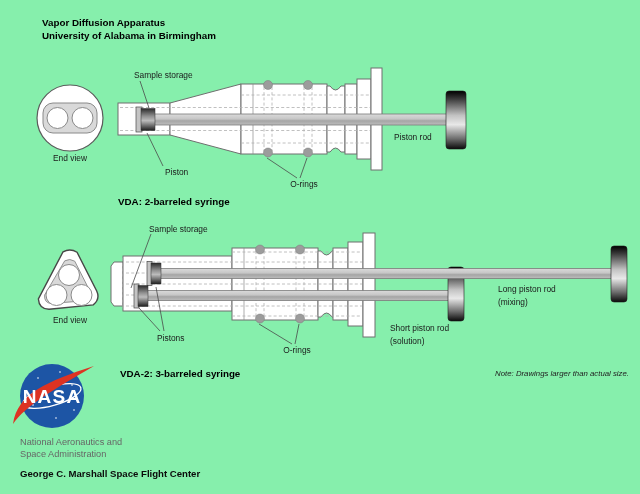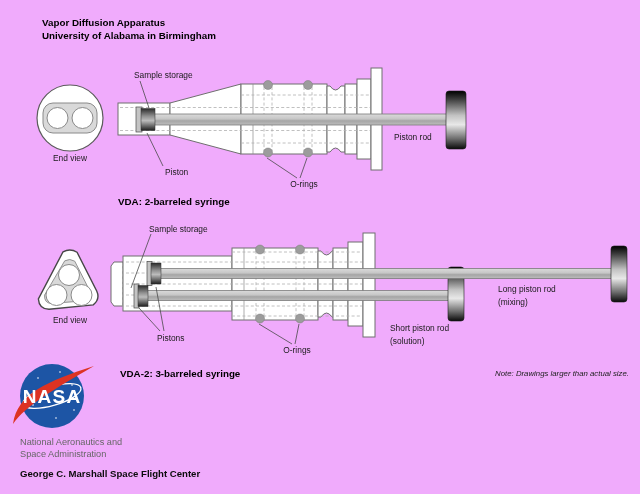--- a/index.html
+++ b/index.html
@@ -1,17 +1,17 @@
 <!DOCTYPE html>
 <html><head>
 <meta charset="utf-8">
 <style>
   html,body{margin:0;padding:0;background:#ffffff;}
   #stage{
-    position:relative;width:640px;height:494px;background:#f0abfc;overflow:hidden;
+    position:relative;width:640px;height:494px;background:#86efac;overflow:hidden;
     font-family:"Liberation Sans", sans-serif;
   }
   svg text{font-family:"Liberation Sans", sans-serif;fill:#111;}
   .lbl{font-size:8.4px;fill:#1a1a1a;}
   .cap{font-size:9.8px;font-weight:bold;fill:#000;}
   .ttl{font-size:9.8px;font-weight:bold;fill:#000;}
   .note{font-size:7.8px;font-style:italic;fill:#222;}
   .agency{font-size:9.2px;fill:#666;}
   .center{font-size:9.6px;font-weight:bold;fill:#0b0b0b;}
   .nasaTxt{font-size:19px;font-weight:bold;fill:#fff;letter-spacing:1.2px;}

